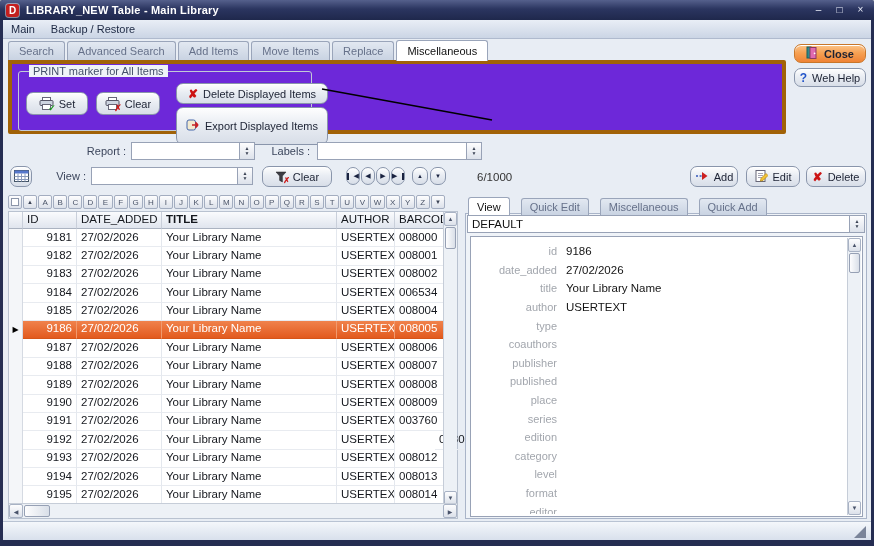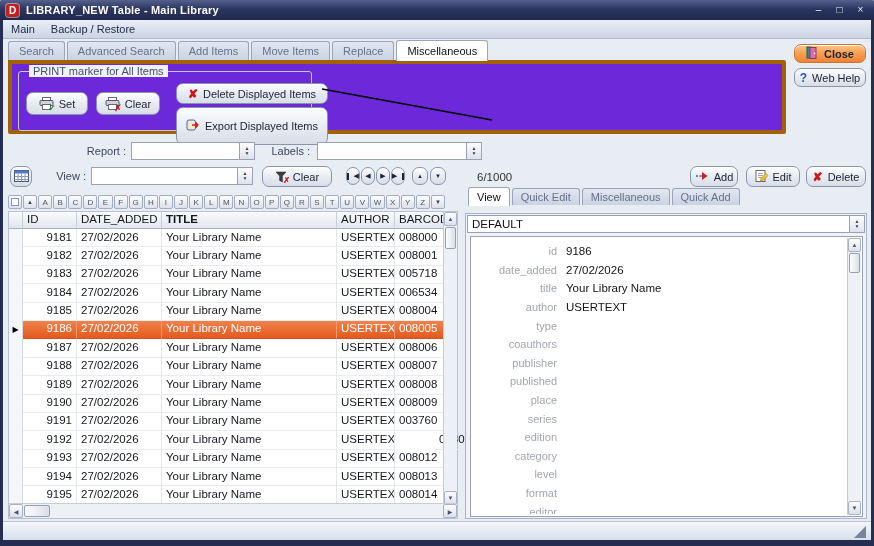--- a/index.html
+++ b/index.html
@@ -143,22 +143,22 @@
     border-radius:2px; }
   .vscroll .sb-thumb { height:22px; margin:1px 1px; }
   .vscroll .track { flex:1; }
   .hscroll { position:absolute; left:0; bottom:0; width:448px; height:15px; background:#EDF1F6;
     border-top:1px solid #C6CDD8; display:flex; align-items:stretch; }
   .hscroll .sb-btn { width:14px; height:100%; flex:0 0 14px; }
   .hscroll .sb-thumb { width:26px; margin:1px 1px; }
   .hscroll .track { flex:1; }
 
   
-  #detail-tabs { position:absolute; left:468px; top:186px; height:19px; display:flex;
-    align-items:flex-end; z-index:5; }
+  #detail-tabs { position:absolute; left:468px; top:196px; height:19px; display:flex;
+    align-items:flex-end; z-index:5;gap:9px; }
   .dtab { height:17px; padding:0 8px; display:flex; align-items:center; font-size:11px;
     color:#66718A; background:linear-gradient(#E2E8F1,#C9D3E2); border:1px solid #9AA5BA;
     border-bottom:none; border-radius:3px 3px 0 0; margin-right:2px; }
   .dtab.active { height:19px; background:#fff; color:#111; margin-bottom:-1px; z-index:6; }
   .right-panel { position:absolute; left:465px; top:213px; width:402px; height:306px;
     background:#EFF3F8; border:1px solid #A9B4C8; }
   .detail-box { position:absolute; left:470px; top:236px; width:393px; height:281px;
     background:#fff; border:1px solid #98A2B6; z-index:6; }
   #detail-fields { position:absolute; left:0; top:5px; width:372px; height:272px; overflow:hidden; }
   .drow { display:flex; height:18.6px; align-items:center; }
@@ -419,21 +419,21 @@
           <div class="cell c-title" style="width: 175px; flex: 0 0 175px;">Your Library Name</div>
           <div class="cell c-author" style="width: 58px; flex: 0 0 58px;">USERTEXT</div>
           <div class="cell c-barcode" style="width: 50px; flex: 0 0 50px;">008001</div>
         </div>
         <div class="trow">
           <div class="gutter"></div>
           <div class="cell c-id" style="width: 54px; flex: 0 0 54px;">9183</div>
           <div class="cell c-date_added" style="width: 85px; flex: 0 0 85px;">27/02/2026</div>
           <div class="cell c-title" style="width: 175px; flex: 0 0 175px;">Your Library Name</div>
           <div class="cell c-author" style="width: 58px; flex: 0 0 58px;">USERTEXT</div>
-          <div class="cell c-barcode" style="width: 50px; flex: 0 0 50px;">005718</div>
+          <div class="cell c-barcode" style="width: 50px; flex: 0 0 50px;">008002</div>
         </div>
         <div class="trow">
           <div class="gutter"></div>
           <div class="cell c-id" style="width: 54px; flex: 0 0 54px;">9184</div>
           <div class="cell c-date_added" style="width: 85px; flex: 0 0 85px;">27/02/2026</div>
           <div class="cell c-title" style="width: 175px; flex: 0 0 175px;">Your Library Name</div>
           <div class="cell c-author" style="width: 58px; flex: 0 0 58px;">USERTEXT</div>
           <div class="cell c-barcode" style="width: 50px; flex: 0 0 50px;">006534</div>
         </div>
         <div class="trow">

